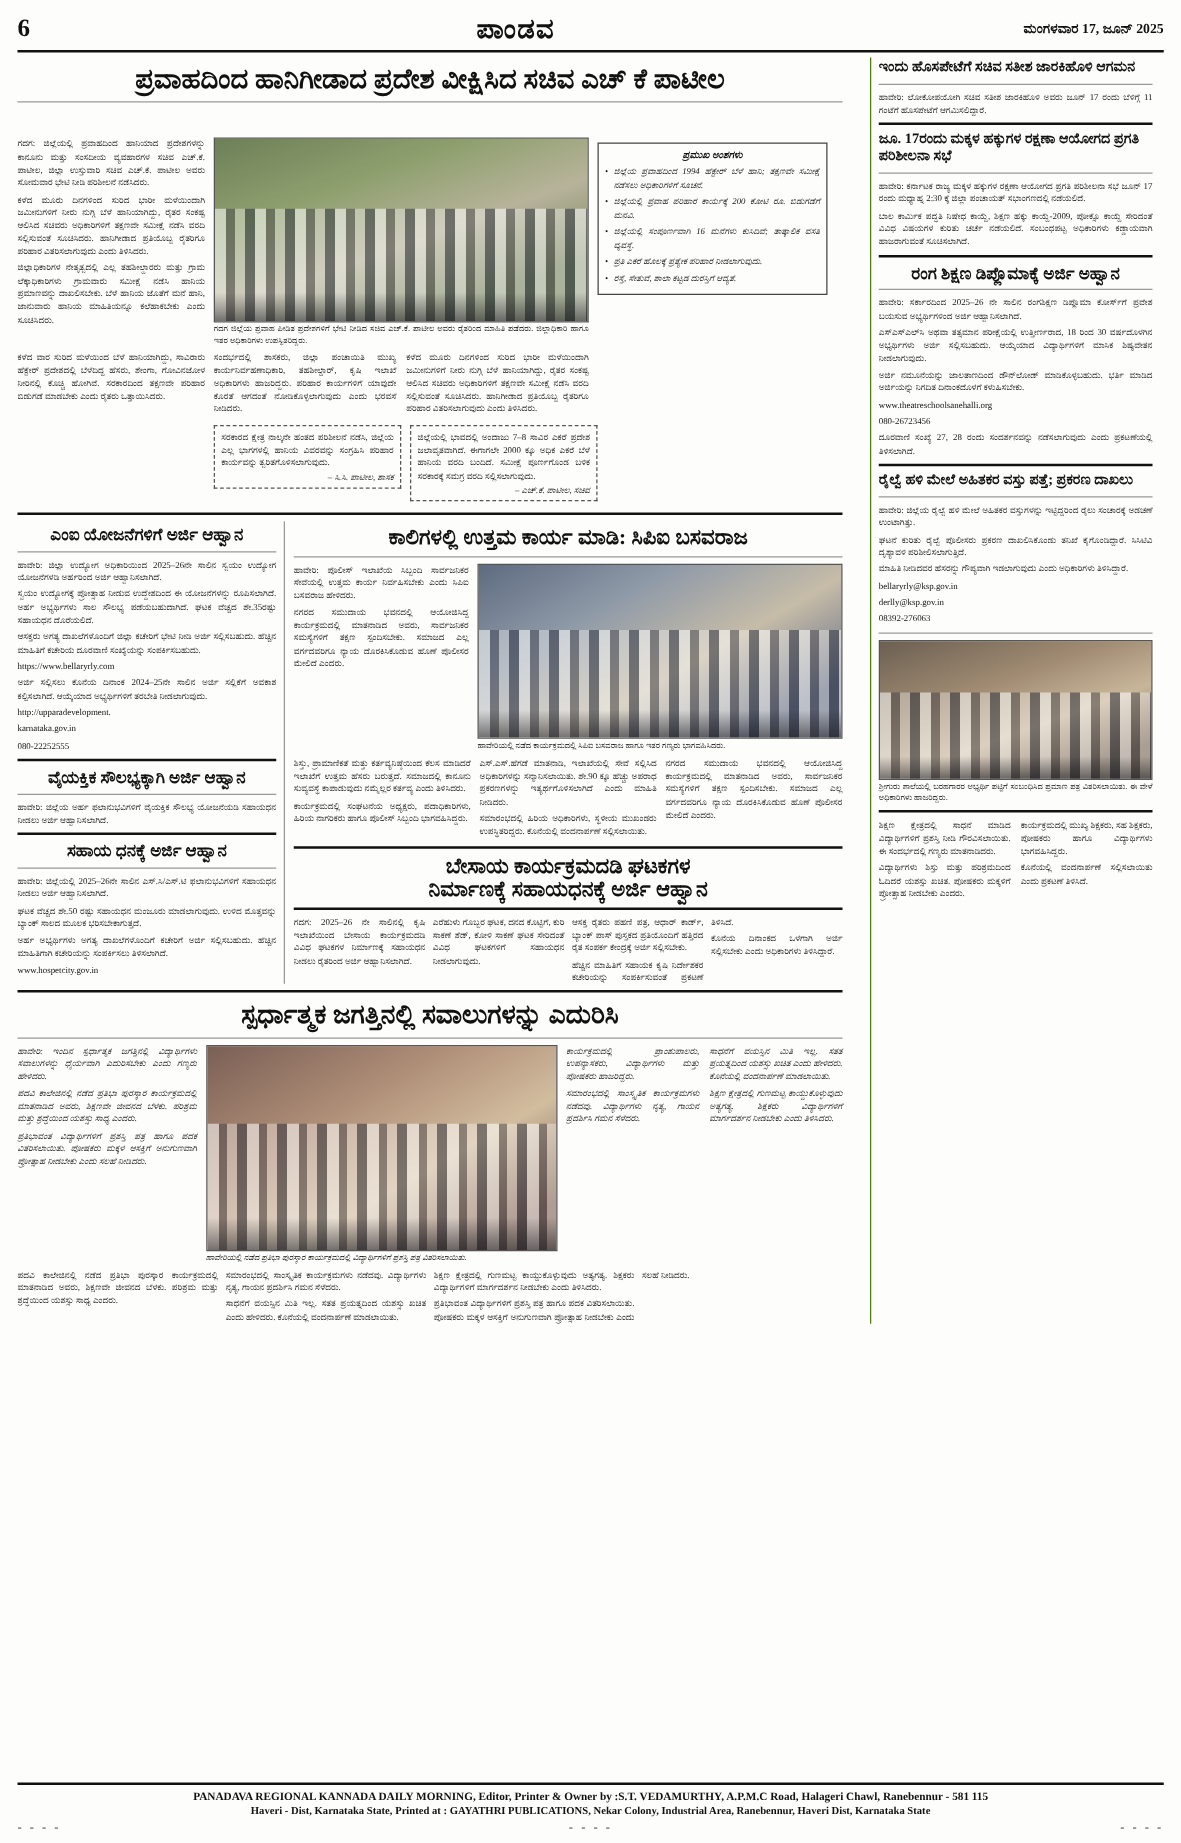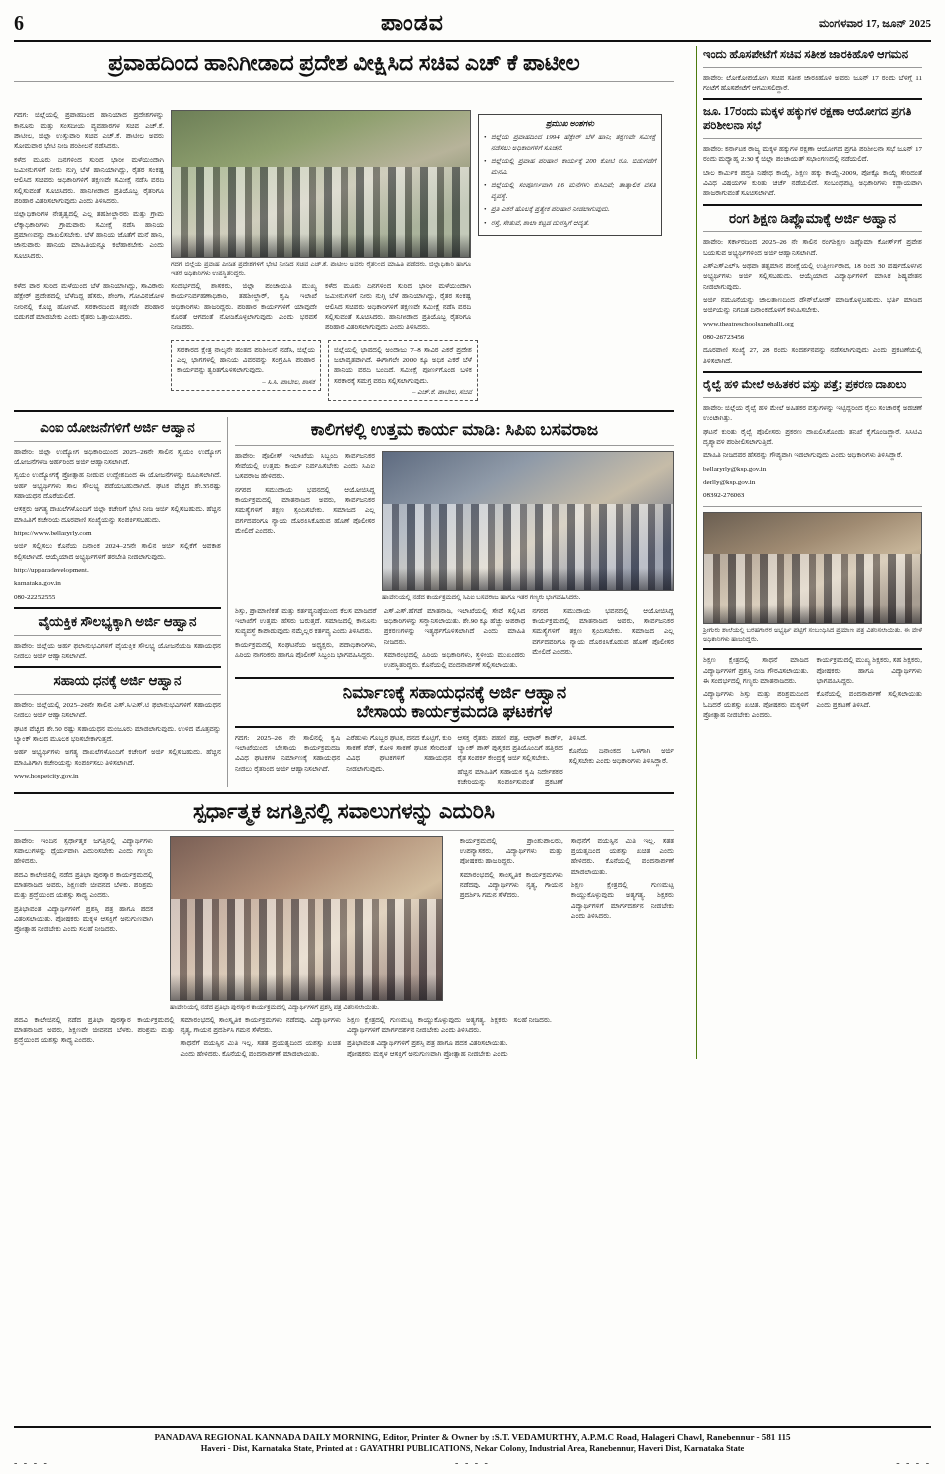--- a/index.html
+++ b/index.html
@@ -204,40 +204,40 @@
 
           <div class="kn three-col" style="margin-top:4px;">
             <p>ಶಿಸ್ತು, ಪ್ರಾಮಾಣಿಕತೆ ಮತ್ತು ಕರ್ತವ್ಯನಿಷ್ಠೆಯಿಂದ ಕೆಲಸ ಮಾಡಿದರೆ ಇಲಾಖೆಗೆ ಉತ್ತಮ ಹೆಸರು ಬರುತ್ತದೆ. ಸಮಾಜದಲ್ಲಿ ಕಾನೂನು ಸುವ್ಯವಸ್ಥೆ ಕಾಪಾಡುವುದು ನಮ್ಮೆಲ್ಲರ ಕರ್ತವ್ಯ ಎಂದು ತಿಳಿಸಿದರು.</p>
             <p>ಕಾರ್ಯಕ್ರಮದಲ್ಲಿ ಸಂಘಟನೆಯ ಅಧ್ಯಕ್ಷರು, ಪದಾಧಿಕಾರಿಗಳು, ಹಿರಿಯ ನಾಗರಿಕರು ಹಾಗೂ ಪೊಲೀಸ್ ಸಿಬ್ಬಂದಿ ಭಾಗವಹಿಸಿದ್ದರು.</p>
             <p>ಎಸ್‌.ಎಸ್.ಹೆಗಡೆ ಮಾತನಾಡಿ, ಇಲಾಖೆಯಲ್ಲಿ ಸೇವೆ ಸಲ್ಲಿಸಿದ ಅಧಿಕಾರಿಗಳನ್ನು ಸನ್ಮಾನಿಸಲಾಯಿತು. ಶೇ.90 ಕ್ಕೂ ಹೆಚ್ಚು ಅಪರಾಧ ಪ್ರಕರಣಗಳನ್ನು ಇತ್ಯರ್ಥಗೊಳಿಸಲಾಗಿದೆ ಎಂದು ಮಾಹಿತಿ ನೀಡಿದರು.</p>
             <p>ಸಮಾರಂಭದಲ್ಲಿ ಹಿರಿಯ ಅಧಿಕಾರಿಗಳು, ಸ್ಥಳೀಯ ಮುಖಂಡರು ಉಪಸ್ಥಿತರಿದ್ದರು. ಕೊನೆಯಲ್ಲಿ ವಂದನಾರ್ಪಣೆ ಸಲ್ಲಿಸಲಾಯಿತು.</p>
             <p>ನಗರದ ಸಮುದಾಯ ಭವನದಲ್ಲಿ ಆಯೋಜಿಸಿದ್ದ ಕಾರ್ಯಕ್ರಮದಲ್ಲಿ ಮಾತನಾಡಿದ ಅವರು, ಸಾರ್ವಜನಿಕರ ಸಮಸ್ಯೆಗಳಿಗೆ ತಕ್ಷಣ ಸ್ಪಂದಿಸಬೇಕು. ಸಮಾಜದ ಎಲ್ಲ ವರ್ಗದವರಿಗೂ ನ್ಯಾಯ ದೊರಕಿಸಿಕೊಡುವ ಹೊಣೆ ಪೊಲೀಸರ ಮೇಲಿದೆ ಎಂದರು.</p>
           </div>
 
           <div class="banner">
+            <h2 class="headline-2">ಬೇಸಾಯ ಕಾರ್ಯಕ್ರಮದಡಿ ಘಟಕಗಳ</h2>
             <h2 class="headline-2">ನಿರ್ಮಾಣಕ್ಕೆ ಸಹಾಯಧನಕ್ಕೆ ಅರ್ಜಿ ಆಹ್ವಾನ</h2>
-            <h2 class="headline-2">ಬೇಸಾಯ ಕಾರ್ಯಕ್ರಮದಡಿ ಘಟಕಗಳ</h2>
           </div>
 
           <div class="kn four-col">
             <p>ಗದಗ: 2025–26 ನೇ ಸಾಲಿನಲ್ಲಿ ಕೃಷಿ ಇಲಾಖೆಯಿಂದ ಬೇಸಾಯ ಕಾರ್ಯಕ್ರಮದಡಿ ವಿವಿಧ ಘಟಕಗಳ ನಿರ್ಮಾಣಕ್ಕೆ ಸಹಾಯಧನ ನೀಡಲು ರೈತರಿಂದ ಅರ್ಜಿ ಆಹ್ವಾನಿಸಲಾಗಿದೆ.</p>
             <p>ಎರೆಹುಳು ಗೊಬ್ಬರ ಘಟಕ, ದನದ ಕೊಟ್ಟಿಗೆ, ಕುರಿ ಸಾಕಣೆ ಶೆಡ್, ಕೋಳಿ ಸಾಕಣೆ ಘಟಕ ಸೇರಿದಂತೆ ವಿವಿಧ ಘಟಕಗಳಿಗೆ ಸಹಾಯಧನ ನೀಡಲಾಗುವುದು.</p>
             <p>ಆಸಕ್ತ ರೈತರು ಪಹಣಿ ಪತ್ರ, ಆಧಾರ್ ಕಾರ್ಡ್, ಬ್ಯಾಂಕ್ ಪಾಸ್ ಪುಸ್ತಕದ ಪ್ರತಿಯೊಂದಿಗೆ ಹತ್ತಿರದ ರೈತ ಸಂಪರ್ಕ ಕೇಂದ್ರಕ್ಕೆ ಅರ್ಜಿ ಸಲ್ಲಿಸಬೇಕು.</p>
             <p>ಹೆಚ್ಚಿನ ಮಾಹಿತಿಗೆ ಸಹಾಯಕ ಕೃಷಿ ನಿರ್ದೇಶಕರ ಕಚೇರಿಯನ್ನು ಸಂಪರ್ಕಿಸುವಂತೆ ಪ್ರಕಟಣೆ ತಿಳಿಸಿದೆ.</p>
             <p>ಕೊನೆಯ ದಿನಾಂಕದ ಒಳಗಾಗಿ ಅರ್ಜಿ ಸಲ್ಲಿಸಬೇಕು ಎಂದು ಅಧಿಕಾರಿಗಳು ತಿಳಿಸಿದ್ದಾರೆ.</p>
           </div>
         </div>
       </div>
 
       <div class="rule-thick"></div>
 
       <div>
         <h1 class="headline" style="font-size:21px;">ಸ್ಪರ್ಧಾತ್ಮಕ ಜಗತ್ತಿನಲ್ಲಿ ಸವಾಲುಗಳನ್ನು ಎದುರಿಸಿ</h1>
         <div class="rule"></div>
-        <div style="display:flex; gap:17px;">
+        <div style="display:flex; gap:7px;font-style:italic;">
           <div style="width:148px;" class="kn">
             <p>ಹಾವೇರಿ: ಇಂದಿನ ಸ್ಪರ್ಧಾತ್ಮಕ ಜಗತ್ತಿನಲ್ಲಿ ವಿದ್ಯಾರ್ಥಿಗಳು ಸವಾಲುಗಳನ್ನು ಧೈರ್ಯವಾಗಿ ಎದುರಿಸಬೇಕು ಎಂದು ಗಣ್ಯರು ಹೇಳಿದರು.</p>
             <p>ಪದವಿ ಕಾಲೇಜಿನಲ್ಲಿ ನಡೆದ ಪ್ರತಿಭಾ ಪುರಸ್ಕಾರ ಕಾರ್ಯಕ್ರಮದಲ್ಲಿ ಮಾತನಾಡಿದ ಅವರು, ಶಿಕ್ಷಣವೇ ಜೀವನದ ಬೆಳಕು. ಪರಿಶ್ರಮ ಮತ್ತು ಶ್ರದ್ಧೆಯಿಂದ ಯಶಸ್ಸು ಸಾಧ್ಯ ಎಂದರು.</p>
             <p>ಪ್ರತಿಭಾವಂತ ವಿದ್ಯಾರ್ಥಿಗಳಿಗೆ ಪ್ರಶಸ್ತಿ ಪತ್ರ ಹಾಗೂ ಪದಕ ವಿತರಿಸಲಾಯಿತು. ಪೋಷಕರು ಮಕ್ಕಳ ಆಸಕ್ತಿಗೆ ಅನುಗುಣವಾಗಿ ಪ್ರೋತ್ಸಾಹ ನೀಡಬೇಕು ಎಂದು ಸಲಹೆ ನೀಡಿದರು.</p>
           </div>
           <div style="width:290px;">
             <div class="photo hall" style="height:165px;">
               <div class="fig-people"></div>
                 <div class="fig-head"></div>
             </div>

